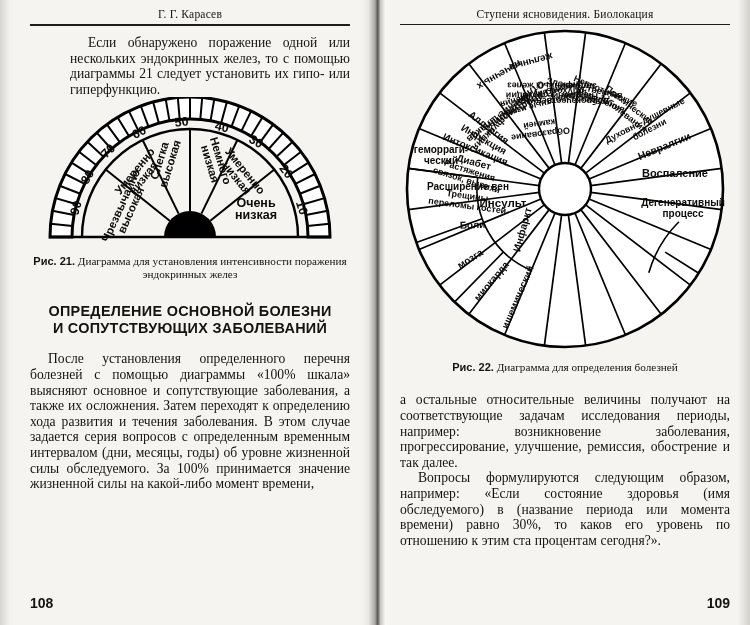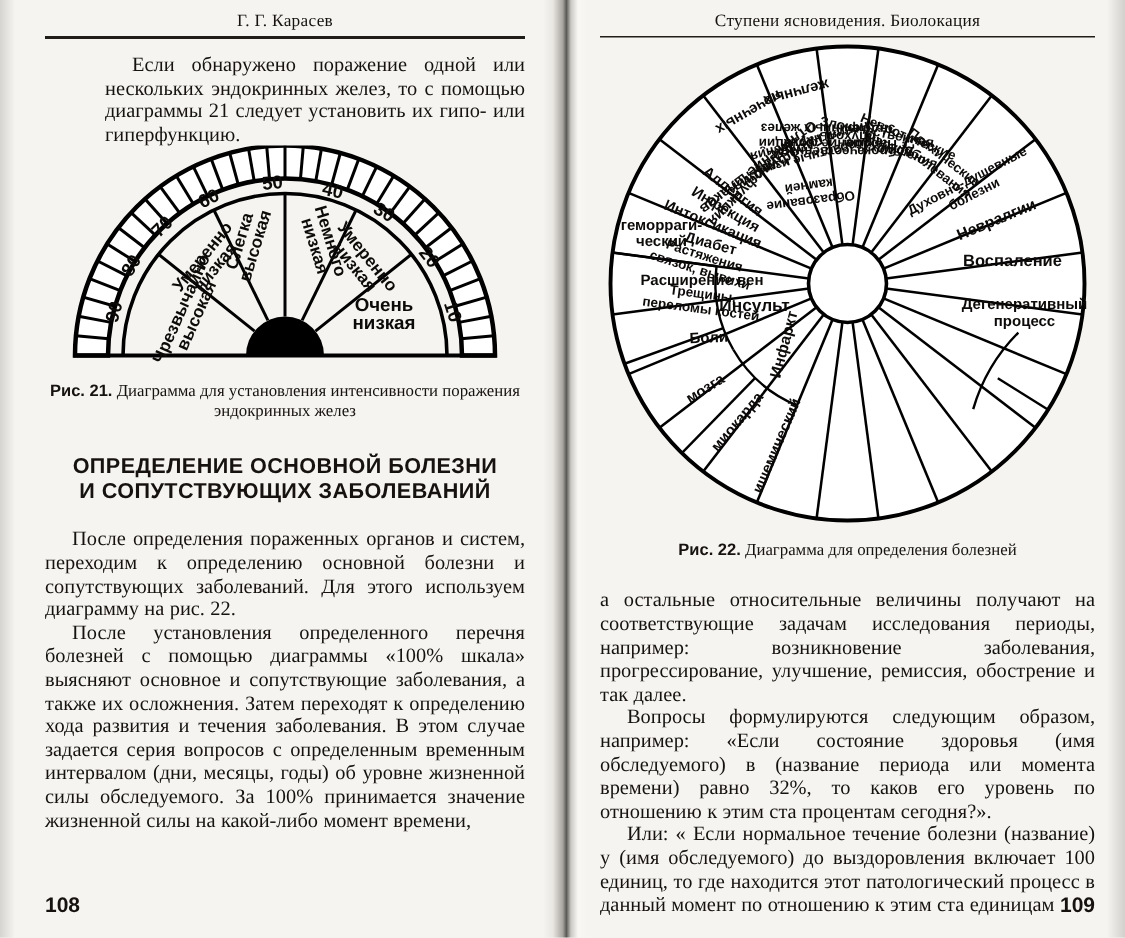--- a/index.html
+++ b/index.html
@@ -221,21 +221,20 @@
     <div class="figcap">
       <b>Рис. 21.</b>
       <span>Диаграмма для установления интенсивности поражения эндокринных желез</span>
     </div>
 
     <h2 class="section">
       <span>ОПРЕДЕЛЕНИЕ ОСНОВНОЙ БОЛЕЗНИ</span><br>
       <span>И СОПУТСТВУЮЩИХ ЗАБОЛЕВАНИЙ</span>
     </h2>
 
-    <p class="body">После определения пораженных органов и систем, переходим к определению основной болезни и сопутствующих заболеваний. Для этого используем диаграмму на рис. 22.</p>
     <p class="body">После установления определенного перечня болезней с помощью диаграммы «100% шкала» выясняют основное и сопутствующие заболевания, а также их осложнения. Затем переходят к определению хода развития и течения заболевания. В этом случае задается серия вопросов с определенным временным интервалом (дни, месяцы, годы) об уровне жизненной силы обследуемого. За 100% принимается значение жизненной силы на какой-либо момент времени,</p>
   </div>
 
   <div class="folio folio-l">108</div>
 </div>
 
 <div class="page page-right">
   <div class="colwrap col-right">
 
     <div class="runhead">Ступени ясновидения. Биолокация</div>
@@ -420,22 +419,21 @@
     </div>
 
     <div class="figcap">
       <b>Рис. 22.</b>
       <span>Диаграмма для определения болезней</span>
     </div>
 
     <div style="height:18px"></div>
 
     <p class="body cont">а остальные относительные величины получают на соответствующие задачам исследования периоды, например: возникновение заболевания, прогрессирование, улучшение, ремиссия, обострение и так далее.</p>
-    <p class="body">Вопросы формулируются следующим образом, например: «Если состояние здоровья (имя обследуемого) в (название периода или момента времени) равно 32%, то каков его уровень по отношению к этим ста процентам сегодня?».</p>
-    <p class="body">Или: « Если нормальное течение болезни (название) у (имя обследуемого) до выздоровления включает 100 единиц, то где находится этот патологический процесс в данный момент по отношению к этим ста единицам</p>
+    <p class="body">Вопросы формулируются следующим образом, например: «Если состояние здоровья (имя обследуемого) в (название периода или момента времени) равно 30%, то каков его уровень по отношению к этим ста процентам сегодня?».</p>
   </div>
 
   <div class="folio folio-r">109</div>
 </div>
 
 <div class="gutter"></div>
 <div class="edge-shadow-l"></div>
 <div class="edge-shadow-r"></div>
 
 </body></html>

